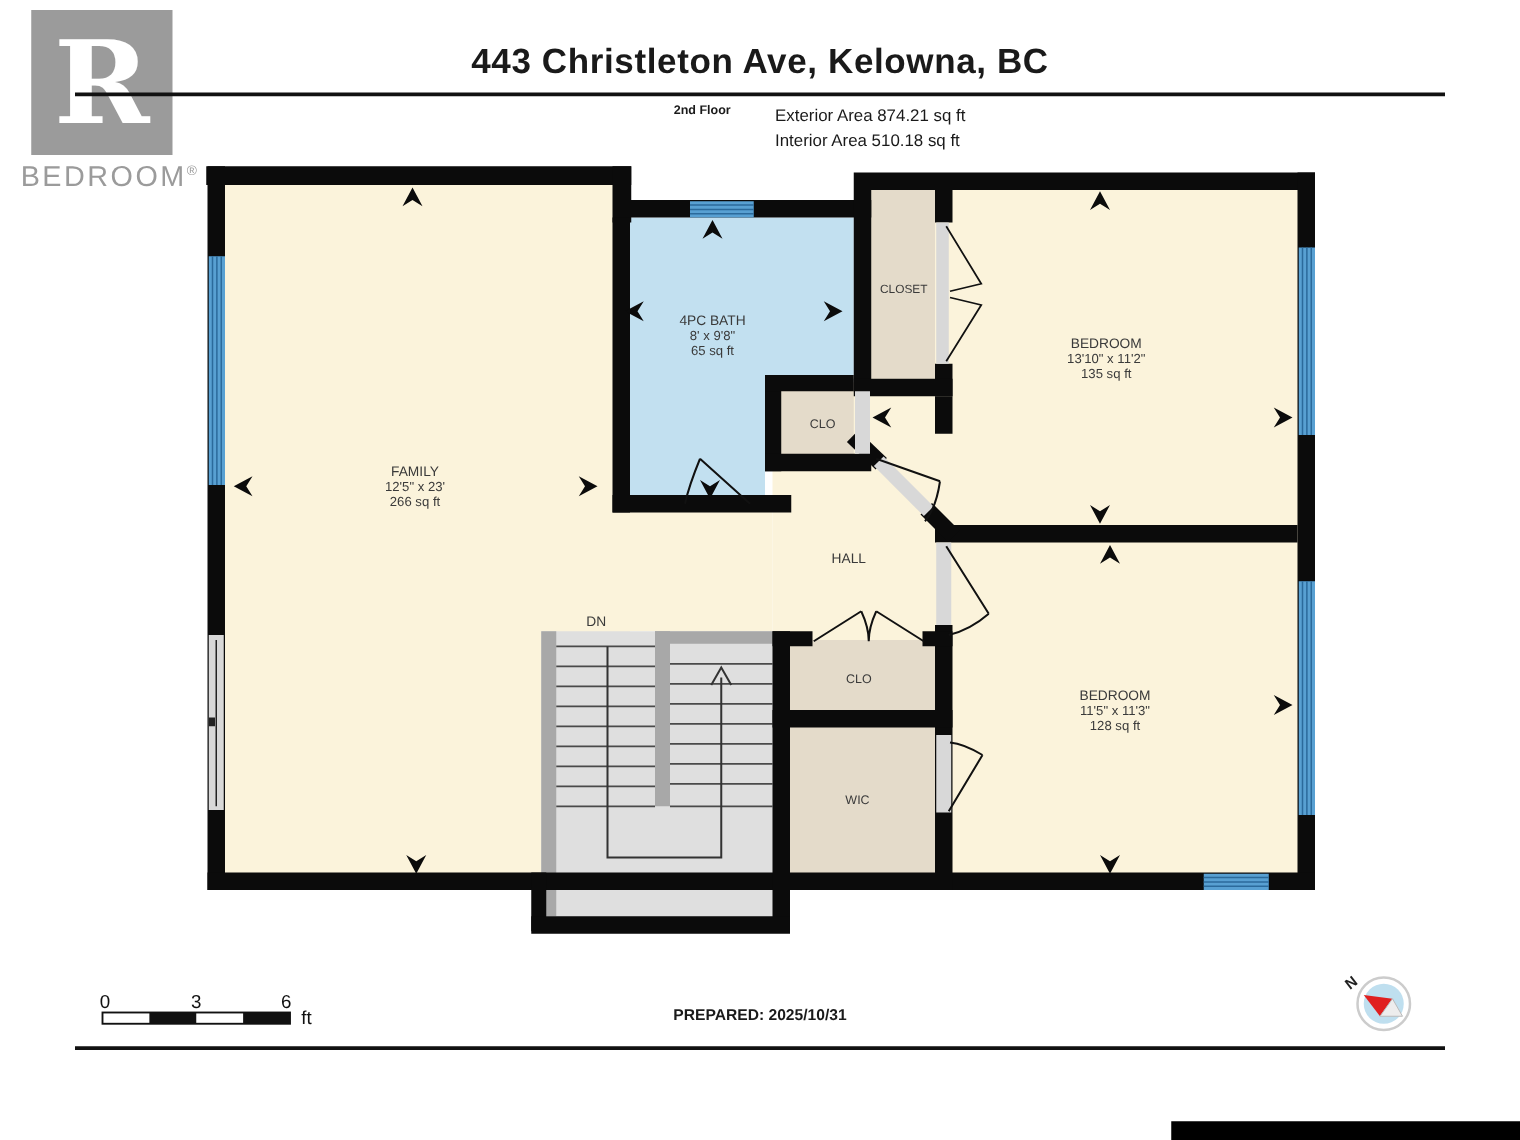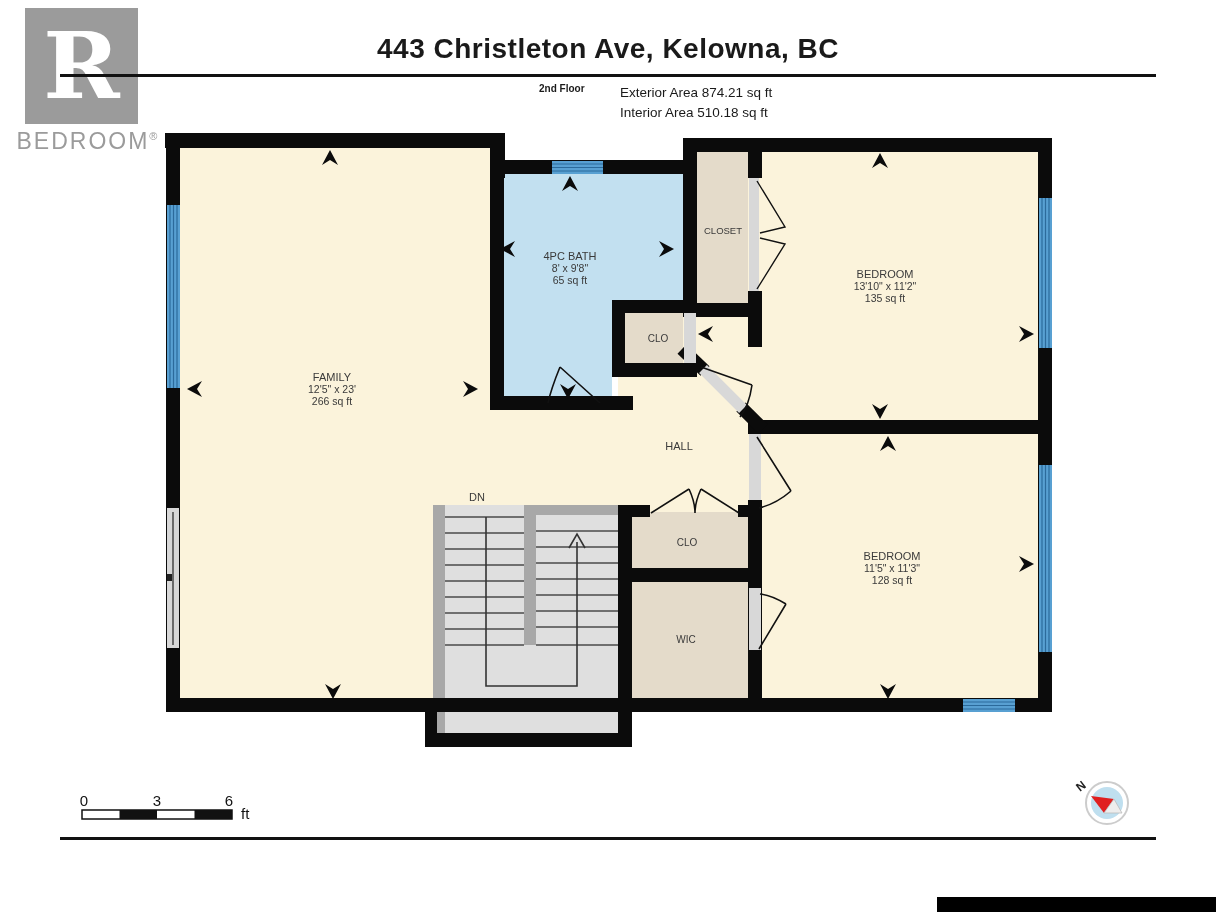--- a/index.html
+++ b/index.html
@@ -240,16 +240,17 @@
 
     <g>
       <circle cx="1107" cy="803" r="21" fill="#ffffff" stroke="#cccccc" stroke-width="2"></circle>
       <circle cx="1107" cy="803" r="16" fill="#BFDFEF"></circle>
       <polygon points="1091,796 1114,799 1104,813" fill="#E02020"></polygon>
       <polygon points="1114,799 1122,813 1104,813" fill="#EDEDED" stroke="#bbb" stroke-width="0.8"></polygon>
       <text x="1080" y="792" transform="rotate(-38 1080 792)" style="font-size:12px;font-weight:bold;fill:#222">N</text>
     </g>
   </svg>
 
+  <div class="abs" id="prepared">PREPARED: 2025/10/31</div>
   <div class="abs rule" style="top:837px;"></div>
   <div class="abs" id="black-bar"></div>
 
 </div>
 
 </body></html>

